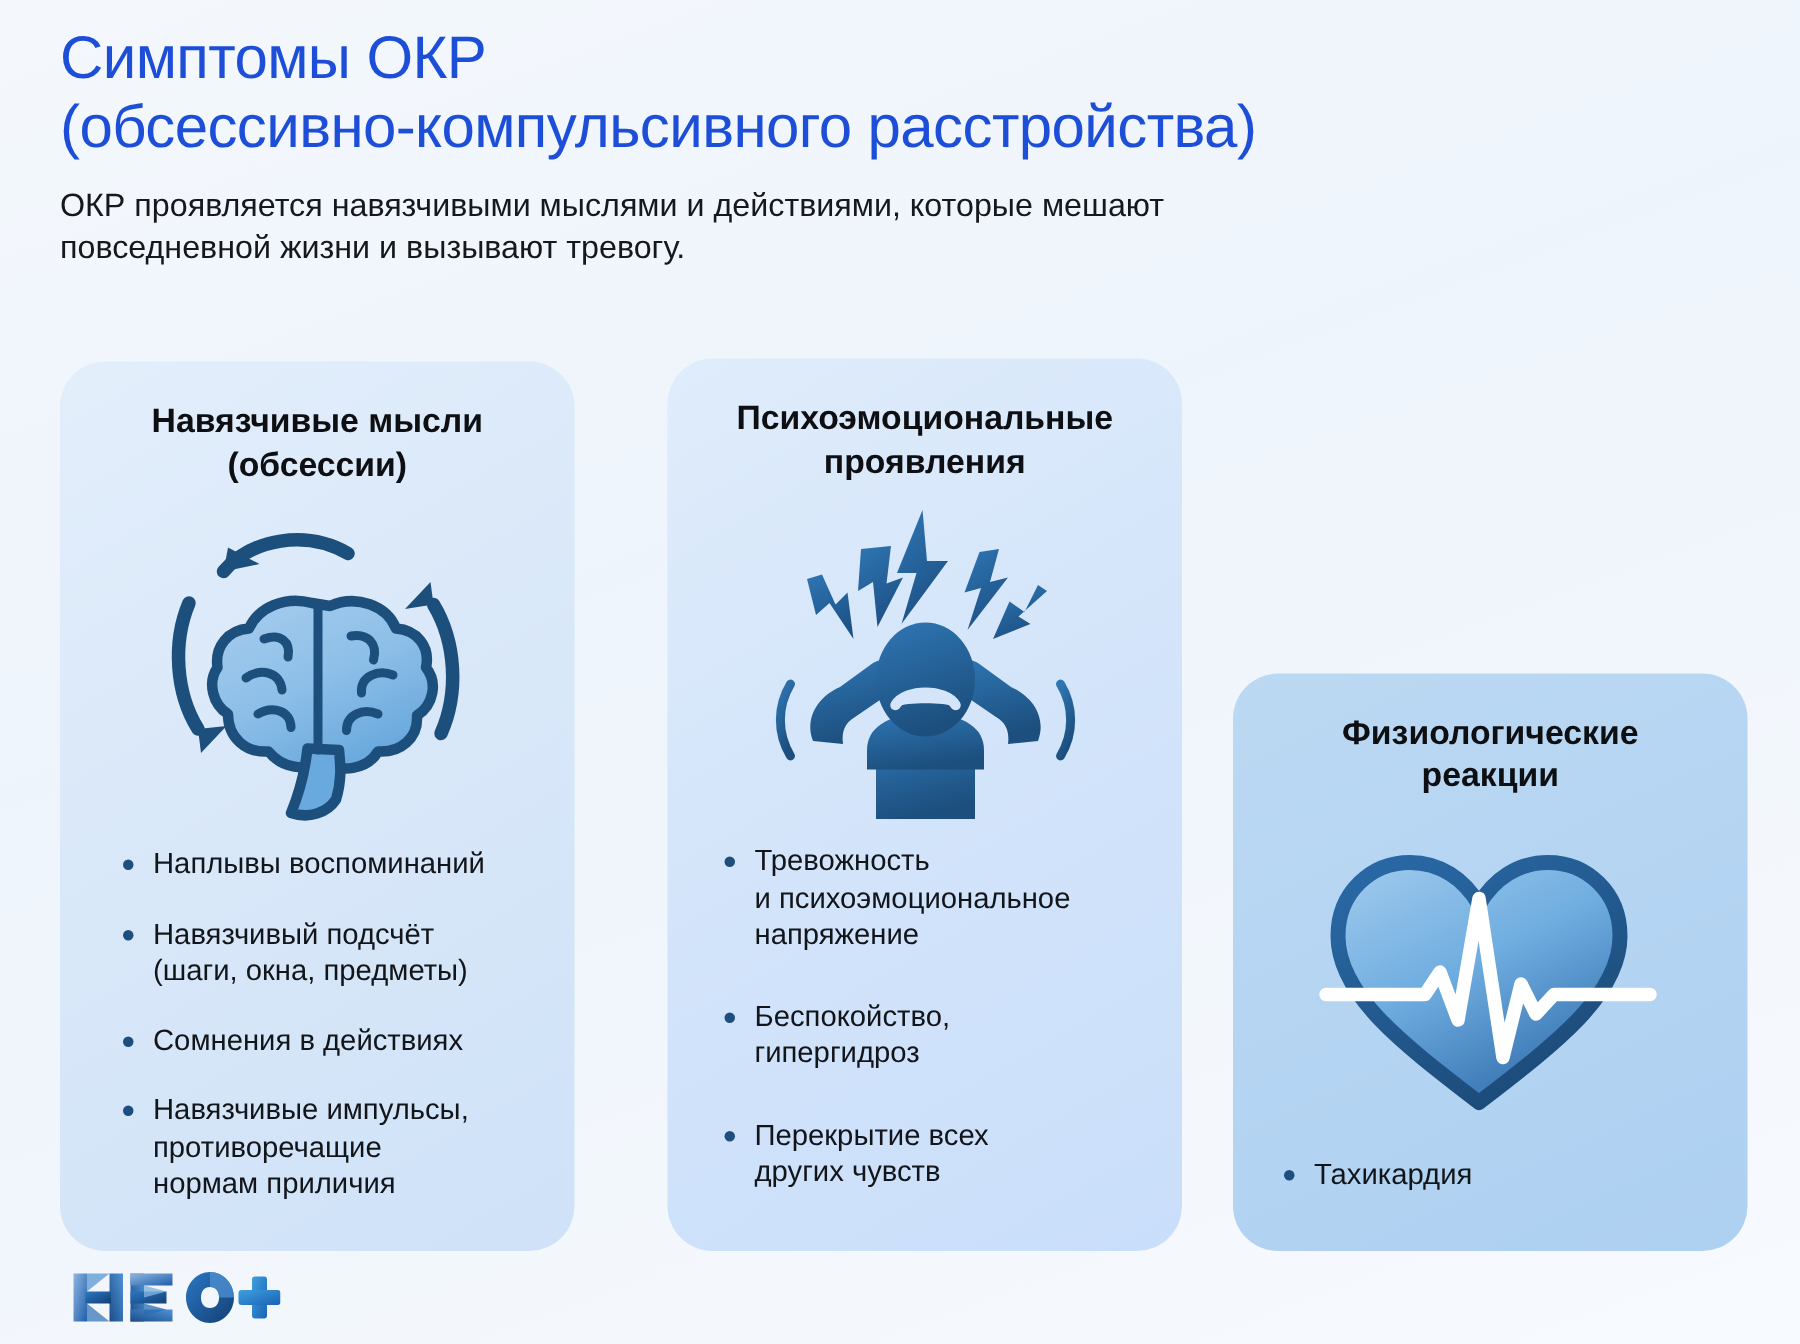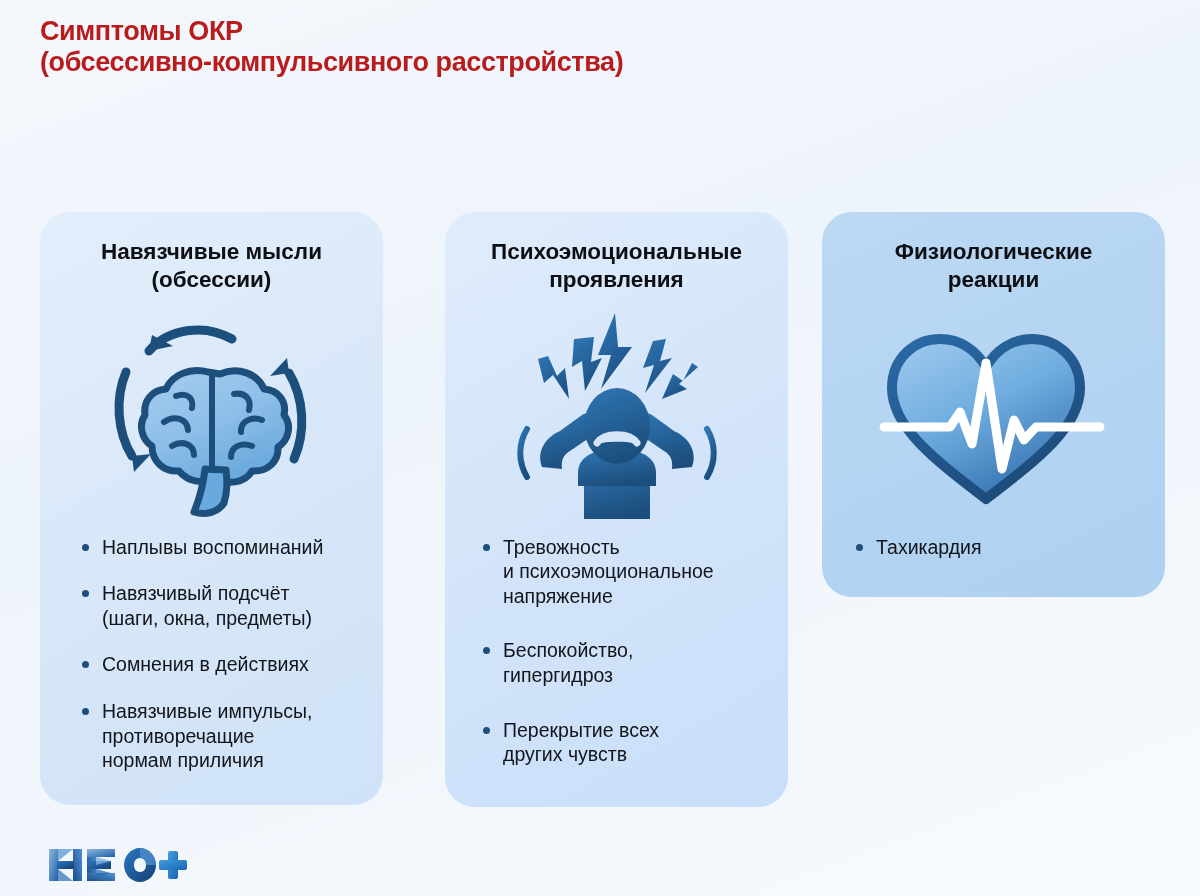--- a/index.html
+++ b/index.html
@@ -18,46 +18,46 @@
   }
 
   
   .header {
     position: absolute;
     left: 40px;
     top: 16px;
     width: 1130px;
   }
   .title {
-    font-size: 27px;
-    font-weight: bold;
+    font-size: 40px;
+    font-weight: normal;
     line-height: 1.16;
     letter-spacing: -0.4px;
-    color: #b91c1c;
+    color: #1d4ed8;
     margin: 0;
     white-space: pre-line;
   }
   .subtitle {
     margin: 14px 0 0 0;
     font-size: 21.5px;
     line-height: 1.33;
     color: #16181c;
     max-width: 1030px;
     white-space: pre-line;
   }
 
   
   .cards {
     position: absolute;
     left: 40px;
     top: 212px;
     width: 1125px;
     height: 622px;
     display: flex;
-    align-items: flex-start;
+    align-items: flex-end;
   }
   .divider {
     width: 2px;
     flex: 0 0 2px;
     margin: 10px 16px 26px 16px;
     background: linear-gradient(180deg, rgba(176,205,235,0) 0%, #b7d2ec 12%, #c7dcf1 88%, rgba(176,205,235,0) 100%);
     border-radius: 2px;
   }
   .card {
     flex: 1 1 0;
@@ -140,20 +140,22 @@
     align-items: center;
   }
   .logo svg { display: block; }
 </style>
 </head>
 <body>
 
 <div class="header">
   <h1 class="title">Симптомы ОКР
 (обсессивно-компульсивного расстройства)</h1>
+  <p class="subtitle">ОКР проявляется навязчивыми мыслями и действиями, которые мешают
+повседневной жизни и вызывают тревогу.</p>
 </div>
 
 <div class="cards">
 
   <section class="card tone-light">
     <h2 class="card-title">Навязчивые мысли
 (обсессии)</h2>
 
     <div class="icon-wrap">
       <svg width="232" height="205" viewBox="0 0 232 205" aria-hidden="true">

